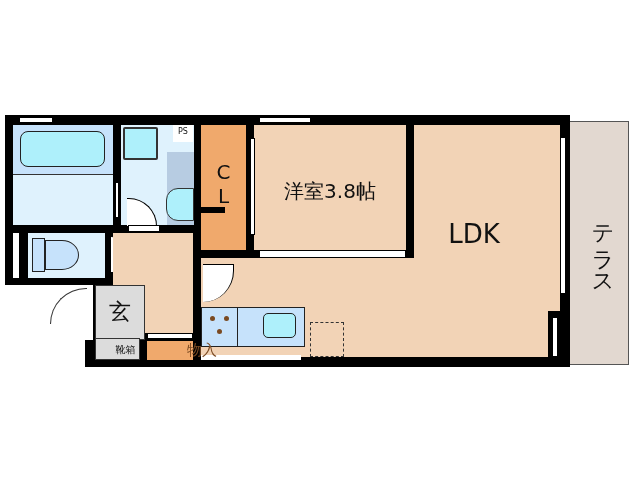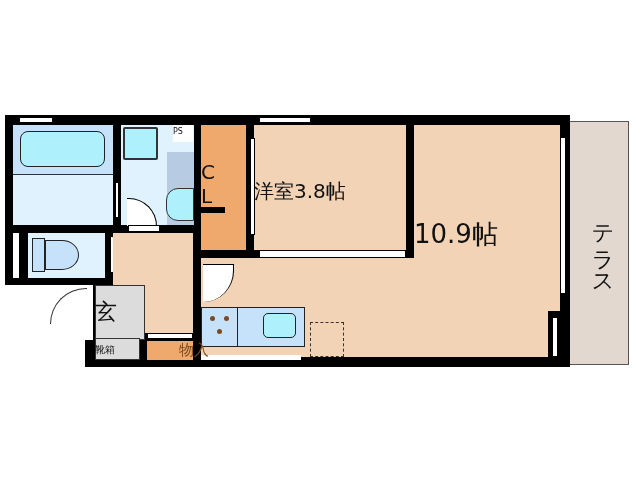--- a/index.html
+++ b/index.html
@@ -1,19 +1,19 @@
 <!DOCTYPE html>
 <html><head>
 <meta charset="utf-8">
 <style>
   html,body{margin:0;padding:0;background:#ffffff;}
   body{width:638px;height:480px;position:relative;overflow:hidden;font-family:"DejaVu Sans","Liberation Sans",sans-serif;}
   .abs{position:absolute;box-sizing:border-box;}
   .wall{position:absolute;background:#000;}
-  .room-label{position:absolute;color:#111;white-space:nowrap;}
+  .room-label{position:absolute;color:#111;text-align:center;white-space:nowrap;}
 </style>
 </head>
 <body>
 
 <div class="abs" style="left:567px;top:121px;width:62px;height:244px;background:#e2d8d0;border:1px solid #555;"></div>
 <div class="room-label" style="left:580px;top:210px;width:36px;font-size:22px;line-height:26px;writing-mode:vertical-rl;">テラス</div>
 
 <div class="abs" style="left:5px;top:115px;width:565px;height:120px;background:#000;"></div>
 <div class="abs" style="left:85px;top:230px;width:485px;height:137px;background:#000;"></div>
 <div class="abs" style="left:5px;top:228px;width:115px;height:57px;background:#000;"></div>
@@ -41,21 +41,21 @@
 <div class="abs" style="left:254px;top:125px;width:152px;height:125px;background:#f2d3b6;"></div>
 <div class="room-label" style="left:254px;top:178px;width:152px;font-size:20px;">洋室3.8帖</div>
 <div class="abs" style="left:250px;top:138px;width:5px;height:97px;background:#fff;border:1px solid #000;"></div>
 <div class="abs" style="left:260px;top:117px;width:50px;height:6px;background:#fff;border-top:1px solid #000;border-bottom:1px solid #000;"></div>
 
 <div class="abs" style="left:414px;top:125px;width:146px;height:232px;background:#f2d3b6;"></div>
 <div class="abs" style="left:201px;top:258px;width:359px;height:99px;background:#f2d3b6;"></div>
 <div class="abs" style="left:548px;top:311px;width:12px;height:46px;background:#000;"></div>
 <div class="abs" style="left:553px;top:318px;width:4px;height:38px;background:#fff;"></div>
 <div class="room-label" style="left:414px;top:218px;width:120px;font-size:26px;line-height:32px;">
-  <div>10.9帖</div>
+  <div>LDK</div>
 </div>
 <div class="abs" style="left:560px;top:138px;width:6px;height:155px;background:#fff;border-left:1px solid #000;border-right:1px solid #000;"></div>
 <div class="abs" style="left:260px;top:250px;width:145px;height:8px;background:#fff;border-top:1px solid #000;border-bottom:1px solid #000;"></div>
 <div class="abs" style="left:203px;top:264px;width:31px;height:38px;background:#fff;border-top:1px solid #000;border-right:1px solid #000;border-radius:0 0 32px 0;"></div>
 
 <div class="abs" style="left:201px;top:307px;width:37px;height:40px;background:#c6e2fb;border:1px solid #222;"></div>
 <div class="abs" style="left:210px;top:316px;width:5px;height:5px;background:#7a4a22;border-radius:50%;"></div>
 <div class="abs" style="left:224px;top:316px;width:5px;height:5px;background:#7a4a22;border-radius:50%;"></div>
 <div class="abs" style="left:217px;top:329px;width:5px;height:5px;background:#7a4a22;border-radius:50%;"></div>
 <div class="abs" style="left:237px;top:307px;width:68px;height:40px;background:#c6e2fb;border:1px solid #222;"></div>

